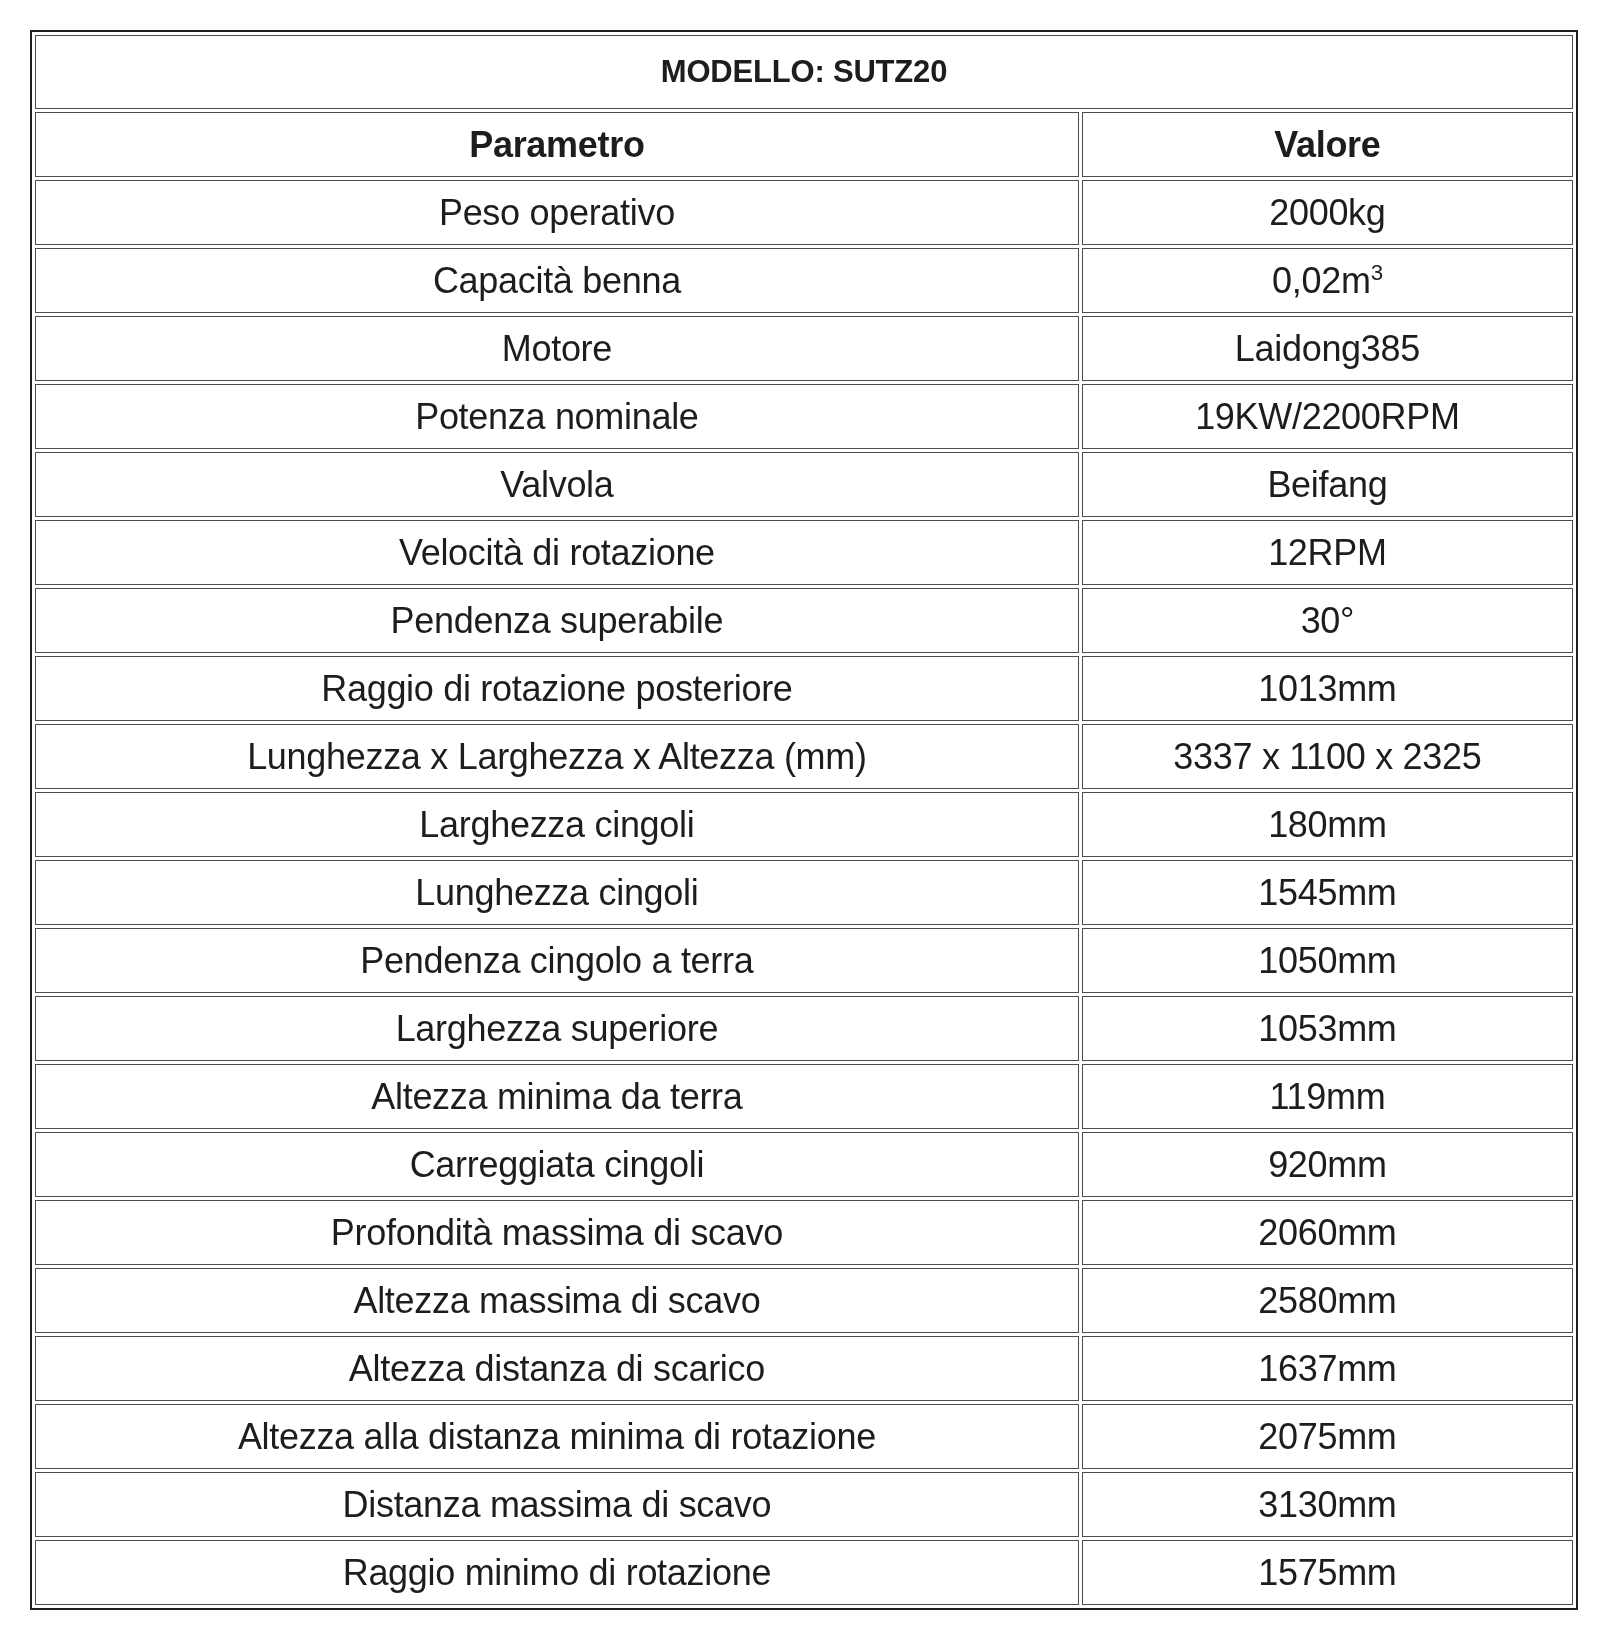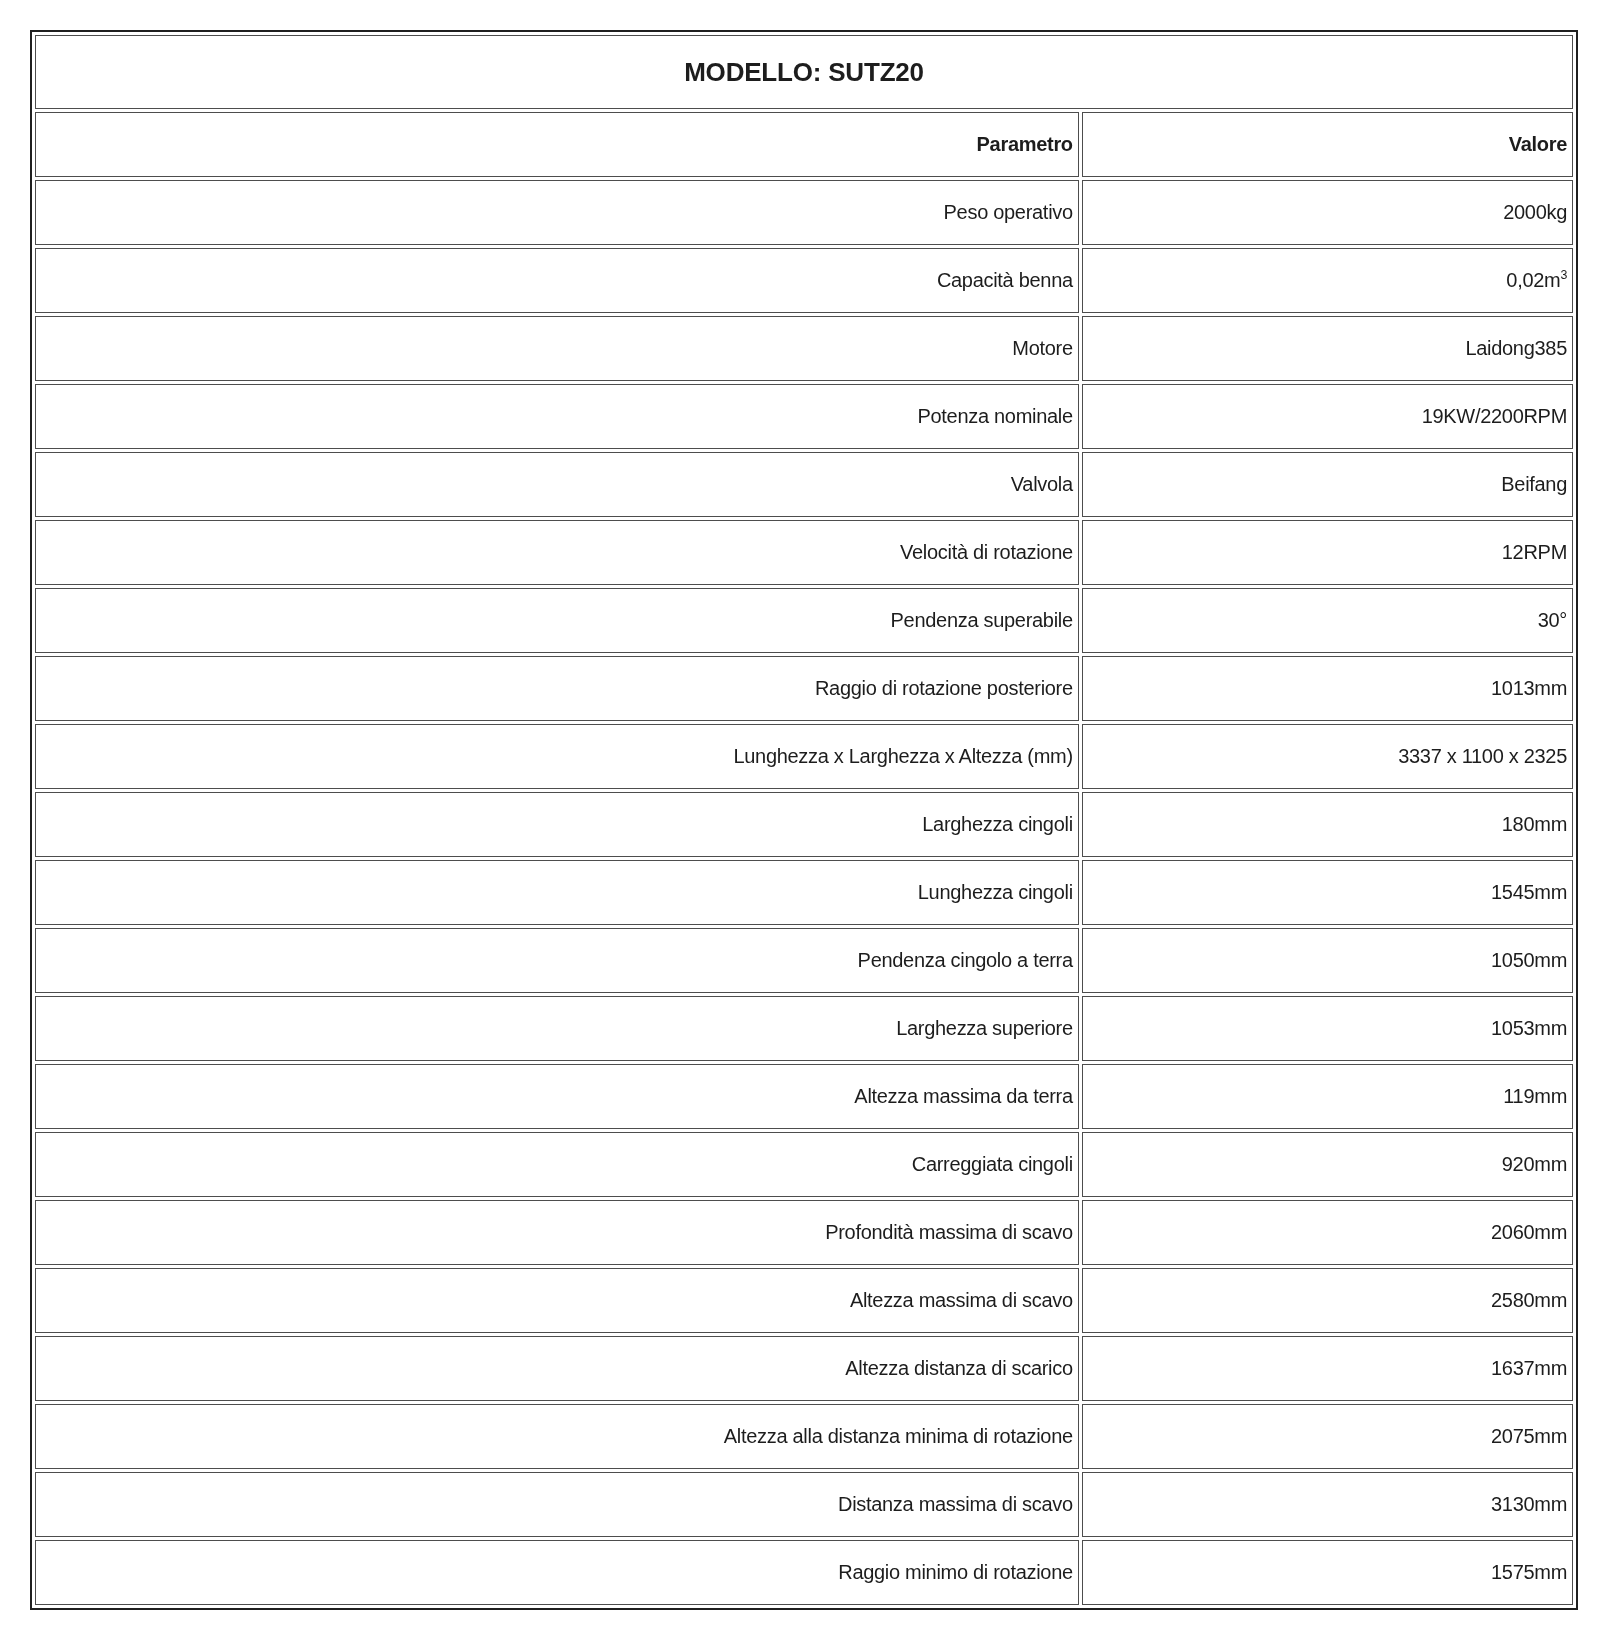--- a/index.html
+++ b/index.html
@@ -23,32 +23,32 @@
     border-spacing: 3px;
     border: 2px solid #1f1f1f;
     background: #ffffff;
     table-layout: fixed;
   }
   td, th {
     border: 1px solid #4d4d4d;
     background: #ffffff;
     padding: 0 5px;
     height: 63px;
-    font-size: 20px;
+    font-size: 36px;
     letter-spacing: -0.3px;
     vertical-align: middle;
-    text-align: right;
+    text-align: center;
     overflow: hidden;
     white-space: nowrap;
   }
   .title-cell {
     height: 72px;
     text-align: center;
     font-weight: bold;
-    font-size: 26px;
+    font-size: 31px;
     letter-spacing: -0.2px;
   }
   th {
     font-weight: bold;
   }
   td sup {
     font-size: 0.62em;
     line-height: 0;
   }
   .col-param { width: 68%; }
@@ -120,21 +120,21 @@
         </tr>
         <tr>
           <td>Pendenza cingolo a terra</td>
           <td>1050mm</td>
         </tr>
         <tr>
           <td>Larghezza superiore</td>
           <td>1053mm</td>
         </tr>
         <tr>
-          <td>Altezza massima da terra</td>
+          <td>Altezza minima da terra</td>
           <td>119mm</td>
         </tr>
         <tr>
           <td>Carreggiata cingoli</td>
           <td>920mm</td>
         </tr>
         <tr>
           <td>Profondità massima di scavo</td>
           <td>2060mm</td>
         </tr>

